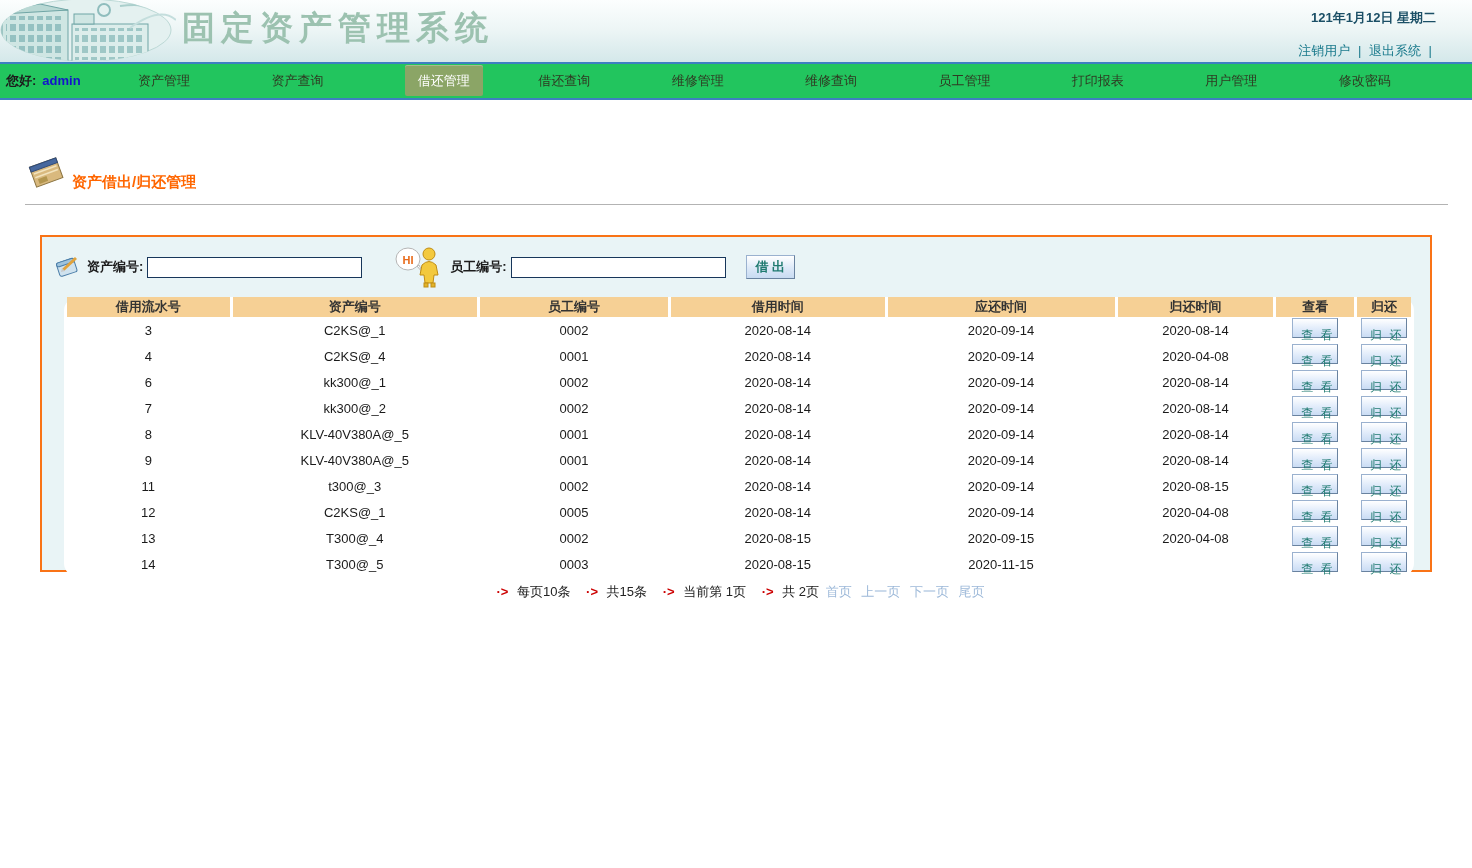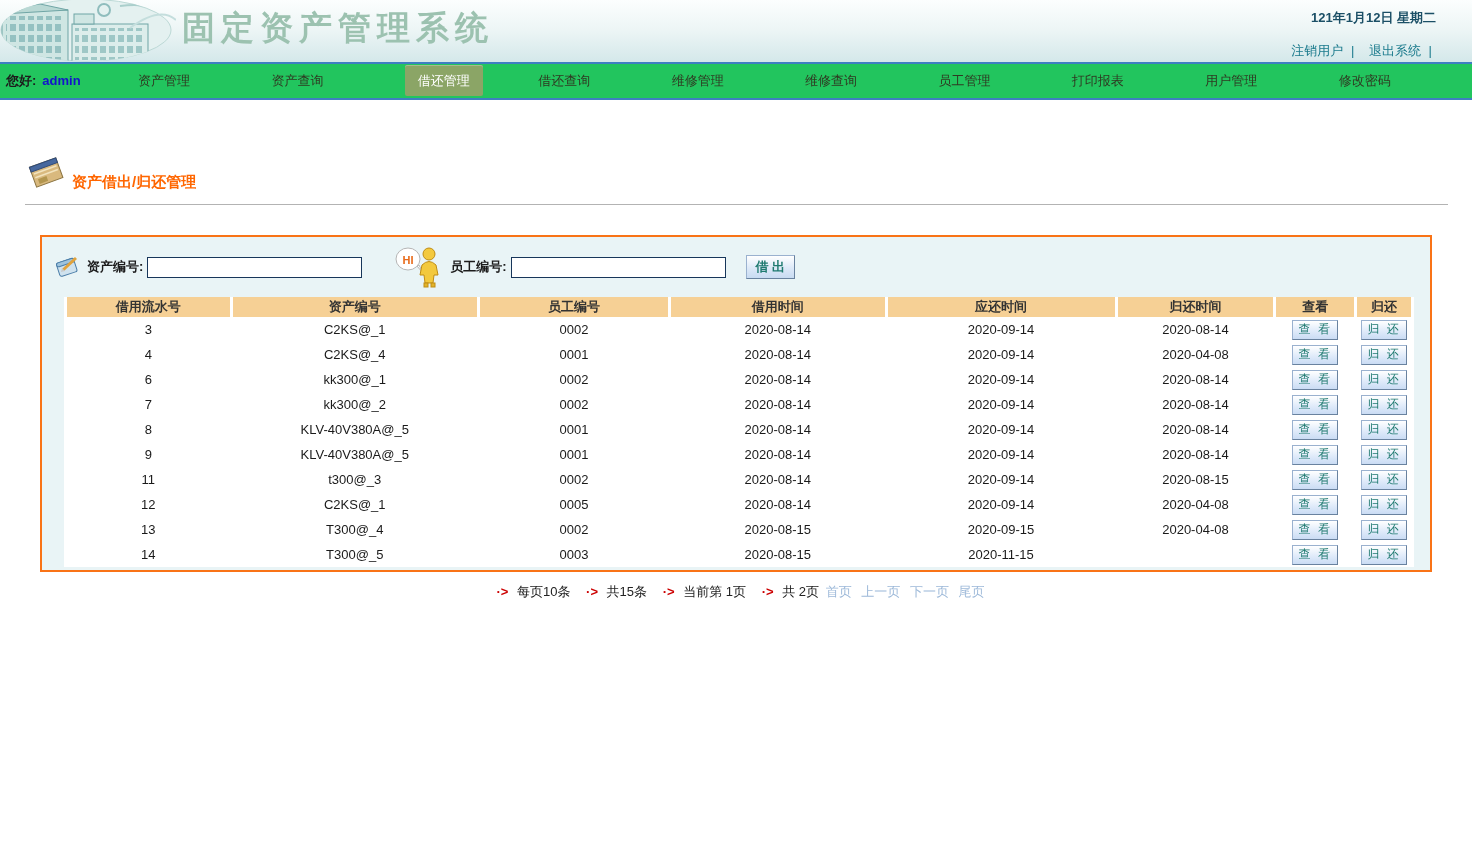--- a/index.html
+++ b/index.html
@@ -16,21 +16,21 @@
   }
   .logo { position:absolute; left:0; top:0; }
   .app-title {
     position:absolute; left:182px; top:6px;
     font-family:"DejaVu Serif", serif; font-size:33px; color:#9cc2b0;
     letter-spacing:6px; font-weight:bold;
   }
   .header-right { position:absolute; right:36px; top:9px; text-align:right; font-size:13px; }
   .header-date { color:#1b4f66; font-weight:bold; }
   .header-links { margin-top:15px; color:#1a7a8c; }
-  .header-links a { color:#1a7a8c; text-decoration:none;margin-left:7px; }
+  .header-links a { color:#1a7a8c; text-decoration:none; }
   .sep { margin:0 4px; }
 
   
   .blue-line { height:2px; background:#3e7fc1; }
   .nav {
     height:34px; background:#22c55e; display:flex; align-items:center;
     font-size:13px;
   }
   .greeting { width:138px; padding-left:6px; font-weight:bold; color:#1c1c1c; white-space:nowrap; }
   .greeting .uname { color:#1414cc; margin-left:6px; }
@@ -60,26 +60,26 @@
   }
   .hi-icon { margin-left:33px; }
   .lend-btn {
     margin-left:20px; width:49px; height:24px; font-size:13px; font-weight:bold;
     color:#1f7a70; font-family:"Liberation Sans", sans-serif; cursor:pointer;
     background:linear-gradient(180deg,#ffffff,#dde9f8 55%,#c8dbf2);
     border:1px solid #9ab1cf; border-right-color:#69829f; border-bottom-color:#69829f;
   }
 
   
-  .table-wrap { margin:0 16px 0 22px; background:#ffffff; }
+  .table-wrap { margin:0 16px 0 22px; background:#ffffff;border-radius:14px; }
   table { width:100%; border-collapse:separate; border-spacing:3px 0; table-layout:fixed; font-size:13px; }
   thead th { background:#f6d095; height:19px; font-weight:bold; color:#333333; font-size:13px; }
   tbody td { height:25px; text-align:center; color:#1a1a1a; overflow:hidden; white-space:nowrap; }
   .mini-btn {
-    width:46px; height:20px; font-size:12px; padding:0; cursor:pointer;
+    width:46px; height:20px; font-size:12px; padding:8px; cursor:pointer;
     color:#1f7a70; font-family:"Liberation Sans", sans-serif;
     background:linear-gradient(180deg,#ffffff,#e0ebfa 55%,#cadcf4);
     border:1px solid #9ab1cf; border-right-color:#69829f; border-bottom-color:#69829f;
     letter-spacing:2px;
   }
 
   
   .pagination { margin-top:11px; text-align:center; font-size:13px; color:#222222; }
   .marker { color:#cc0000; font-weight:bold; margin:0 5px 0 12px; }
   .pg-stat { color:#222222; }

